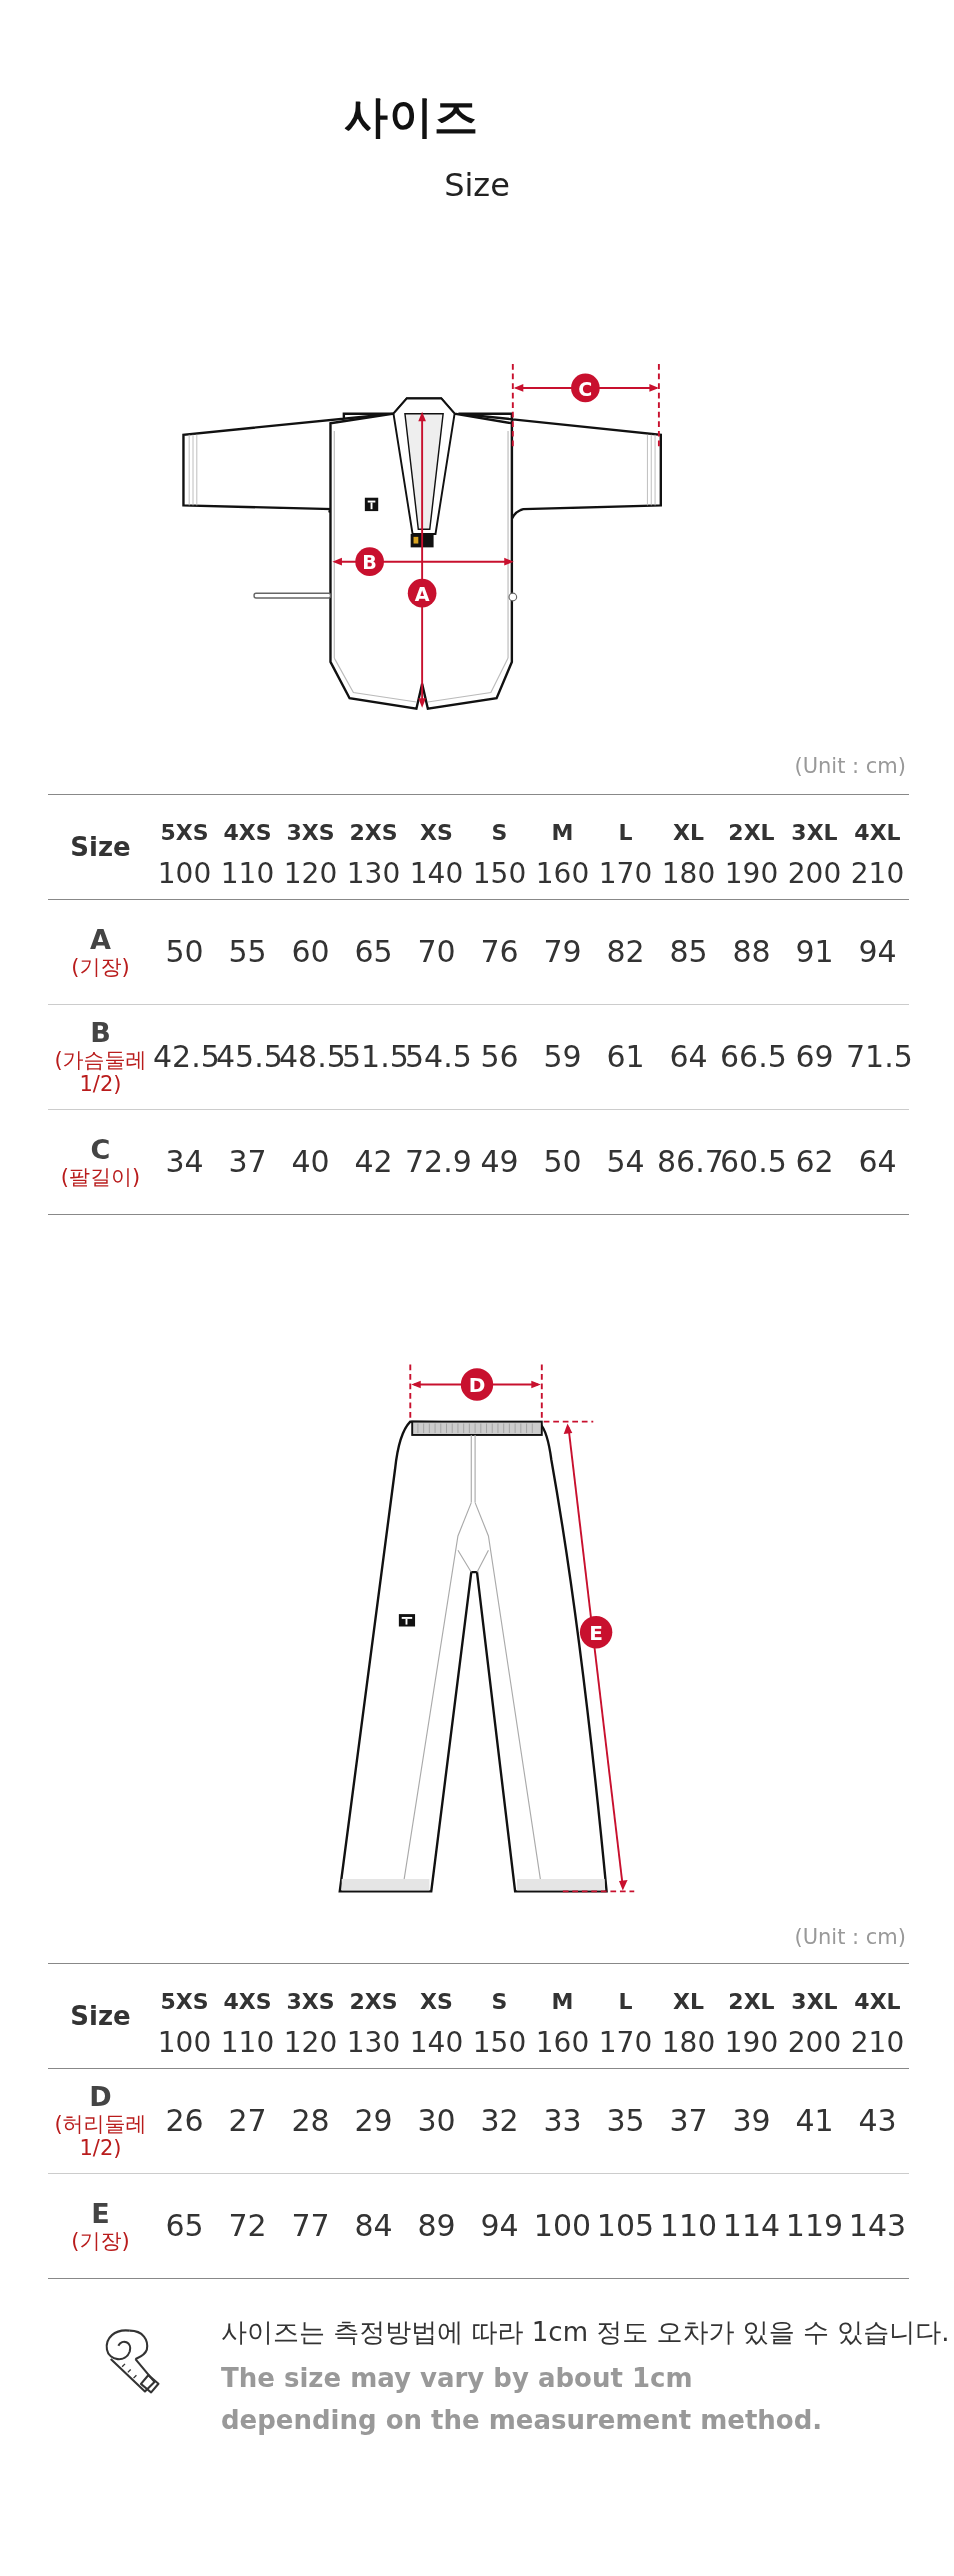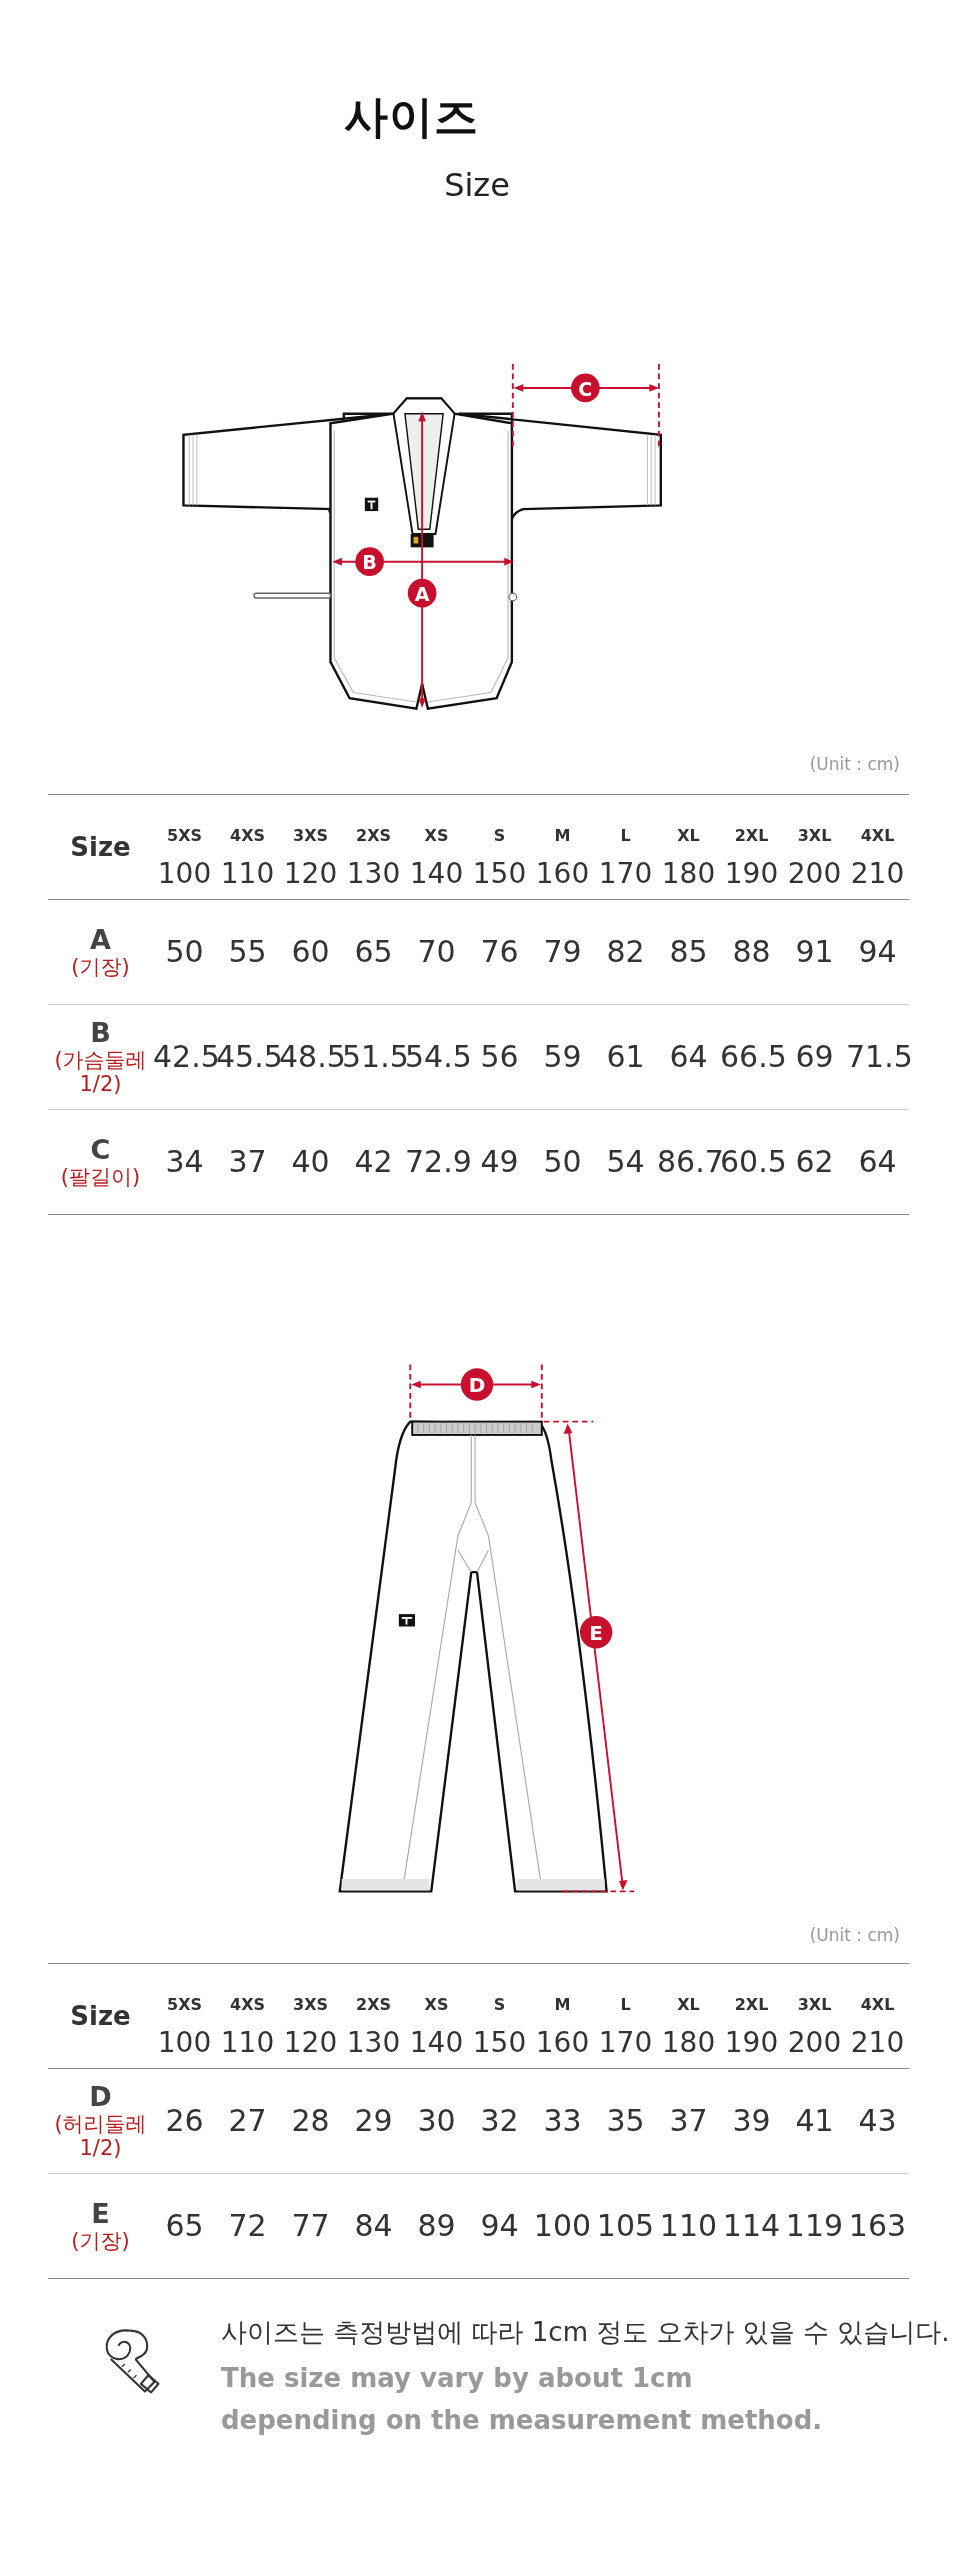--- a/index.html
+++ b/index.html
@@ -1,26 +1,26 @@
 <!DOCTYPE html>
 <html><head>
 <meta charset="utf-8">
 <style>
   html, body { margin: 0; padding: 0; background: #ffffff; }
   body { width: 954px; height: 2576px; position: relative; font-family: "DejaVu Sans", "Liberation Sans", sans-serif; color: #333; overflow: hidden; }
   .page-title { position: absolute; top: 88px; left: 0; width: 823px; text-align: center; font-size: 44px; font-weight: bold; color: #111; letter-spacing: 1px; }
   .page-subtitle { position: absolute; top: 166px; left: 0; width: 954px; text-align: center; font-size: 32px; color: #222; }
   .diagram { position: absolute; }
-  .unit-label { position: absolute; font-size: 17px; color: #999; right: 54px; margin-left: 16px; }
+  .unit-label { position: absolute; font-size: 21px; color: #999; right: 48px; margin-left: 16px; }
   table.size-table { position: absolute; left: 48px; width: 861px; border-collapse: collapse; table-layout: fixed; }
   table.size-table td { text-align: center; padding: 0; color: #333; }
   .hdr-top { border-top: 1.9px solid #888; }
   .hdr-bottom td { border-bottom: 1.9px solid #888; }
   .size-head { font-size: 26px; font-weight: bold; color: #444; }
-  .size-name { font-size: 16px; font-weight: bold; color: #444; height: 50px; vertical-align: bottom; padding-bottom: 3.8px !important; }
+  .size-name { font-size: 22px; font-weight: bold; color: #444; height: 50px; vertical-align: bottom; padding-bottom: 3.8px !important; }
   .size-height { font-size: 28px; color: #444; height: 50px; vertical-align: middle; }
   .row-label { line-height: 1.15; }
   .row-letter { display: block; font-size: 27px; font-weight: bold; color: #444; }
   .row-desc { display: block; font-size: 21px; color: #b91c1c; }
   .val { font-size: 30px; color: #444; }
   tr.data-row td { border-bottom: 1.9px solid #ccc; }
   tr.data-row.last td { border-bottom: 1.9px solid #888; }
   .note { position: absolute; left: 95px; top: 2315px; width: 782px; }
   .note-icon { position: absolute; left: 5.7px; top: 7.6px; }
   .note-ko { position: absolute; left: 126px; top: 0; font-size: 26px; color: #333; white-space: nowrap; }
@@ -323,21 +323,21 @@
       <td class="val">72</td>
       <td class="val">77</td>
       <td class="val">84</td>
       <td class="val">89</td>
       <td class="val">94</td>
       <td class="val">100</td>
       <td class="val">105</td>
       <td class="val">110</td>
       <td class="val">114</td>
       <td class="val">119</td>
-      <td class="val">163</td>
+      <td class="val">143</td>
     </tr>
   </tbody>
 </table>
 
 <div class="note">
   <svg class="note-icon" width="67" height="76" viewBox="0 0 70 80">
     <g fill="none" stroke="#333" stroke-width="2.2" stroke-linejoin="round">
       <path d="M30 8 C14 6 4 16 6 28 C8 40 26 42 30 30 C33 20 22 16 18 24"></path>
       <path d="M30 8 C44 8 50 18 48 28 C46 34 40 36 36 38"></path>
       <path d="M10 38 L46 72 L56 62 L36 38"></path>

